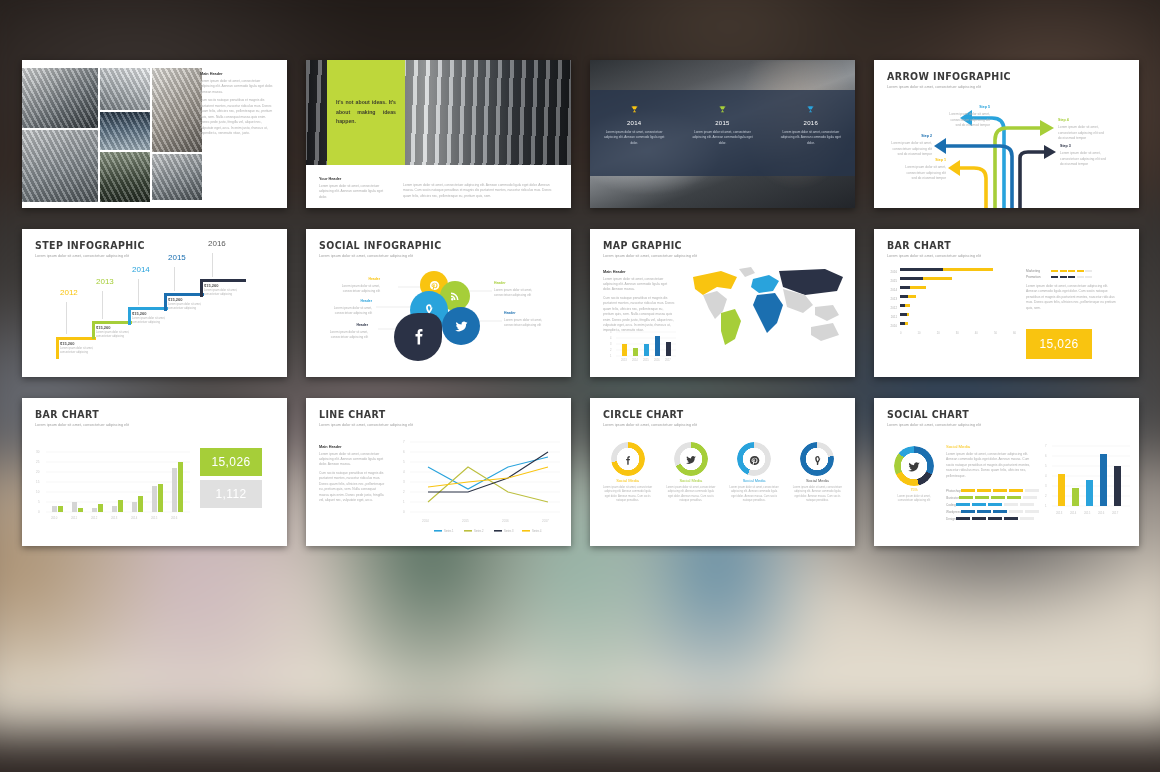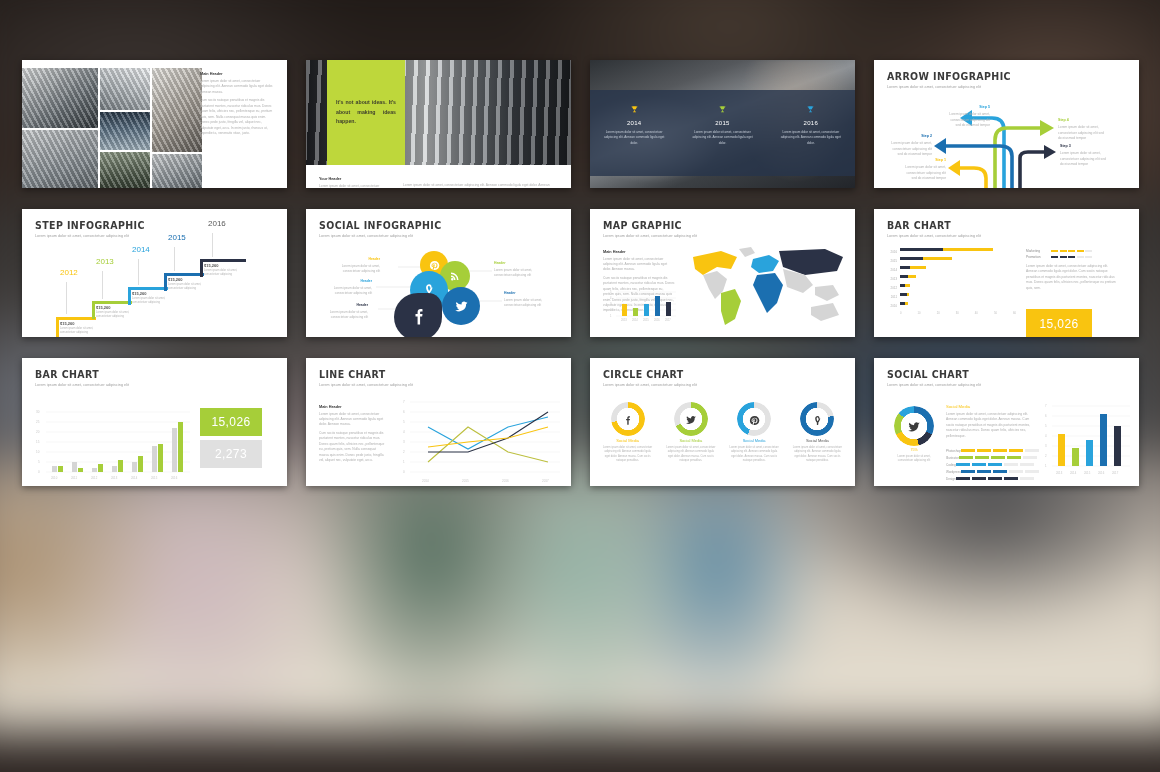--- a/index.html
+++ b/index.html
@@ -38,21 +38,21 @@
       radial-gradient(ellipse 160px 250px at 50% 40%, #8fb1a4 0%, rgba(143,177,164,0) 74%),
       radial-gradient(ellipse 150px 210px at 61% 40%, #5e8ba4 0%, rgba(94,139,164,0) 74%),
       radial-gradient(ellipse 280px 170px at 83% 18%, #4a4a4c 0%, rgba(74,74,76,0) 74%),
       linear-gradient(180deg, #9a918a 0%, #d9d0c2 45%, #e8e2d4 100%);
   }
   .bg-blur { position: absolute; inset: -40px; filter: blur(26px); }
   
   #grid { position: absolute; left: 22px; top: 60px; width: 1118px; }
   .row { display: flex; gap: 19px; margin-bottom: 21px; }
   .slide {
-    width: 265px; height: 128px; background: #fff;
+    width: 265px; height: 148px; background: #fff;
     box-shadow: 0 2px 7px rgba(0,0,0,.42);
     position: relative; overflow: hidden; flex: 0 0 auto;
   }
   .inner { position: absolute; inset: 0; padding: 11px 13px; }
   .title {
     font-family: "DejaVu Sans Condensed", "Liberation Sans Narrow", "Liberation Sans", sans-serif;
     font-weight: 700; font-size: 10.5px; letter-spacing: .4px;
     color: #3a3a3a; text-transform: uppercase; line-height: 1;
   }
   .subtitle { font-size: 3.6px; color: #9a9a9a; margin-top: 3px; letter-spacing: .1px; }
@@ -559,21 +559,21 @@
           <text x="19" y="71">2010</text>
             <text x="39" y="71">2011</text>
             <text x="59" y="71">2012</text>
           <text x="79" y="71">2013</text>
             <text x="99" y="71">2014</text>
             <text x="119" y="71">2015</text>
             <text x="139" y="71">2016</text>
         </g>
       </svg>
       <div class="bigbox" style="position:absolute;left:178px;top:50px;width:62px;height:28px;background:#a6ce39">15,026</div>
-      <div class="bigbox" style="position:absolute;left:178px;top:82px;width:62px;height:28px;background:#e0e0e0;color:#fff">2,273</div>
+      <div class="bigbox" style="position:absolute;left:178px;top:82px;width:62px;height:28px;background:#e0e0e0;color:#fff">1,112</div>
     </div>
 
     <div class="slide">
       <div class="inner">
         <div class="title">LINE CHART</div>
         <div class="subtitle">Lorem ipsum dolor sit amet, consectetuer adipiscing elit</div>
         <div style="width:66px;margin-top:18px">
           <div class="hdr">Main Header</div>
           <div class="lorem">Lorem ipsum dolor sit amet, consectetuer adipiscing elit. Aenean commodo ligula eget dolor. Aenean massa.</div>
           <div class="lorem">Cum sociis natoque penatibus et magnis dis parturient montes, nascetur ridiculus mus. Donec quam felis, ultricies nec, pellentesque eu, pretium quis, sem. Nulla consequat massa quis enim. Donec pede justo, fringilla vel, aliquet nec, vulputate eget, arcu.</div>

